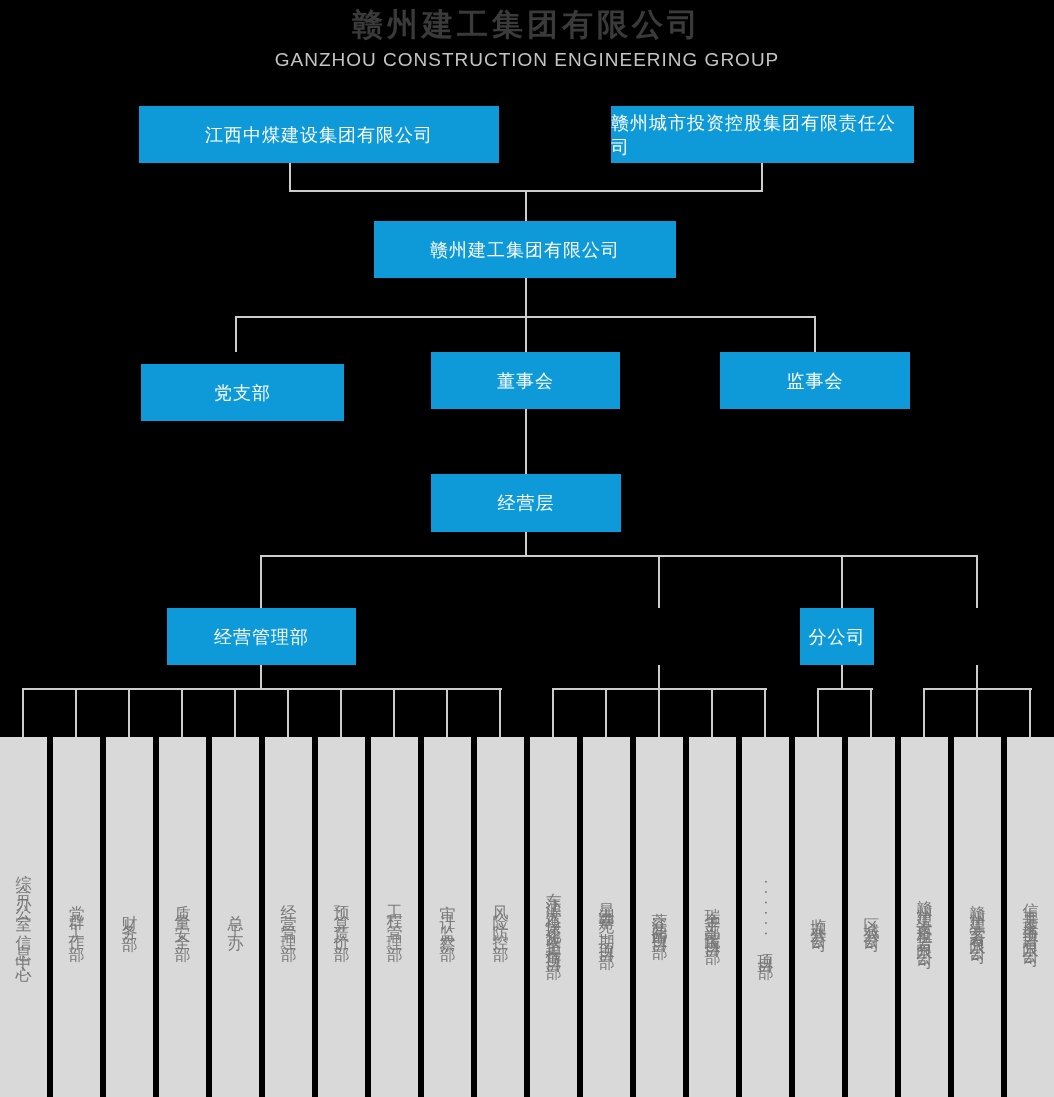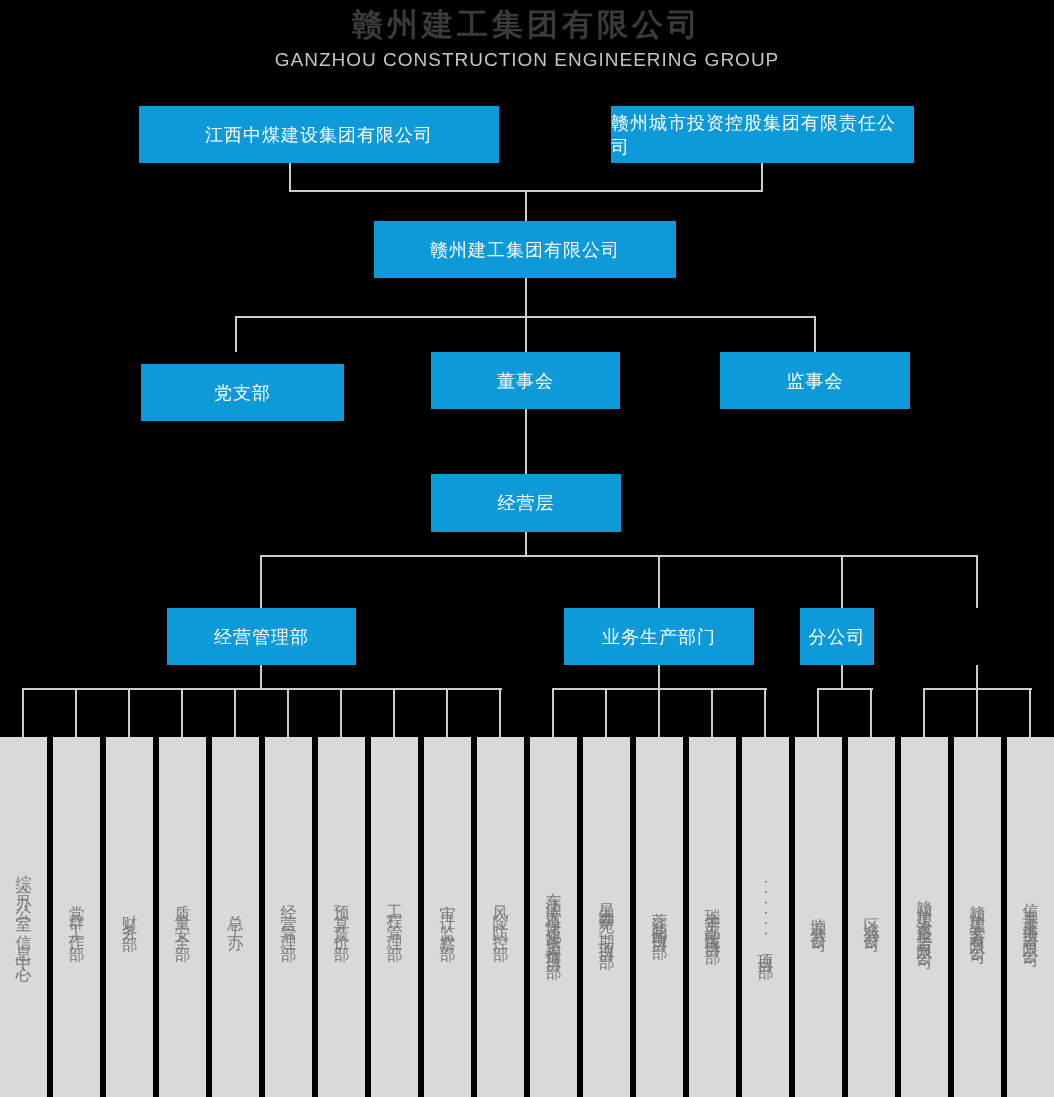--- a/index.html
+++ b/index.html
@@ -92,23 +92,20 @@
   </div>
   <div class="node" style="left:720px;top:352px;width:190px">
     <span>监事会</span>
   </div>
   <div class="node" style="left:431px;top:474px;width:190px;height:58px">
     <span>经营层</span>
   </div>
   <div class="node" style="left:167px;top:608px;width:189px">
     <span>经营管理部</span>
   </div>
-  <div class="node" style="left:564px;top:608px;width:190px">
-    <span>业务生产部门</span>
-  </div>
   <div class="node" style="left:800px;top:608px;width:74px">
     <span>分公司</span>
   </div>
 
   <div class="cols">
     <div class="col" style="left:0px">
         <span class="vtext">综合办公室（信息中心）</span>
       </div>
     <div class="col" style="left:53px">
         <span class="vtext">党群工作部</span>

